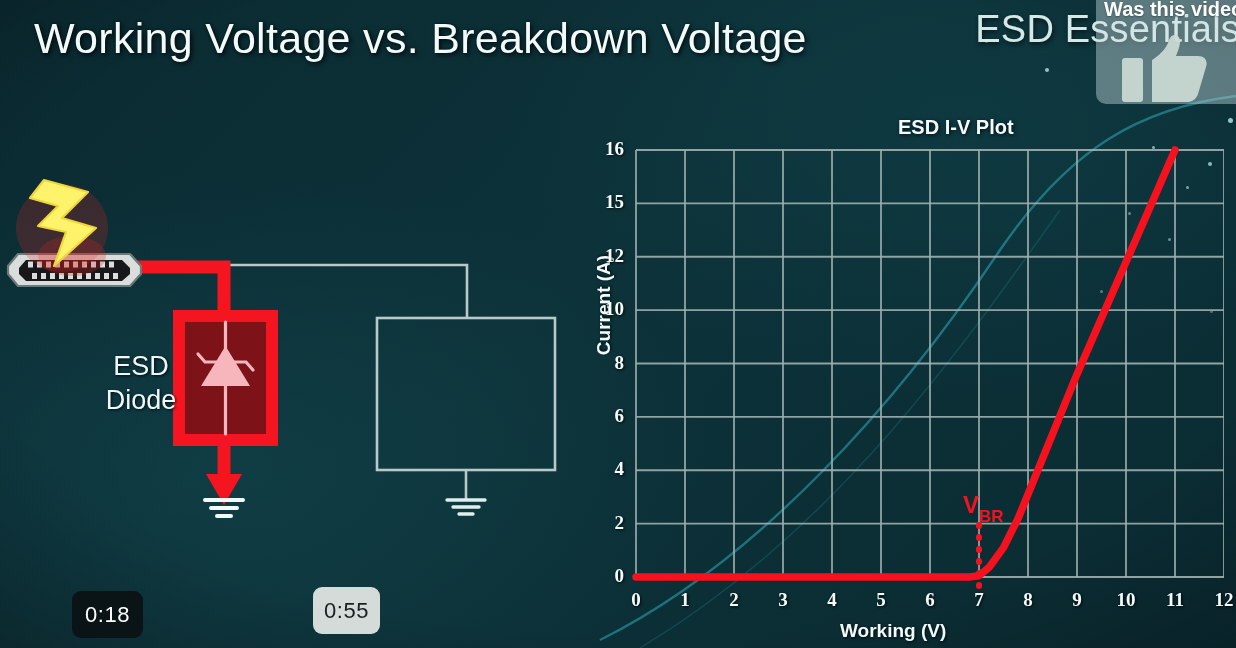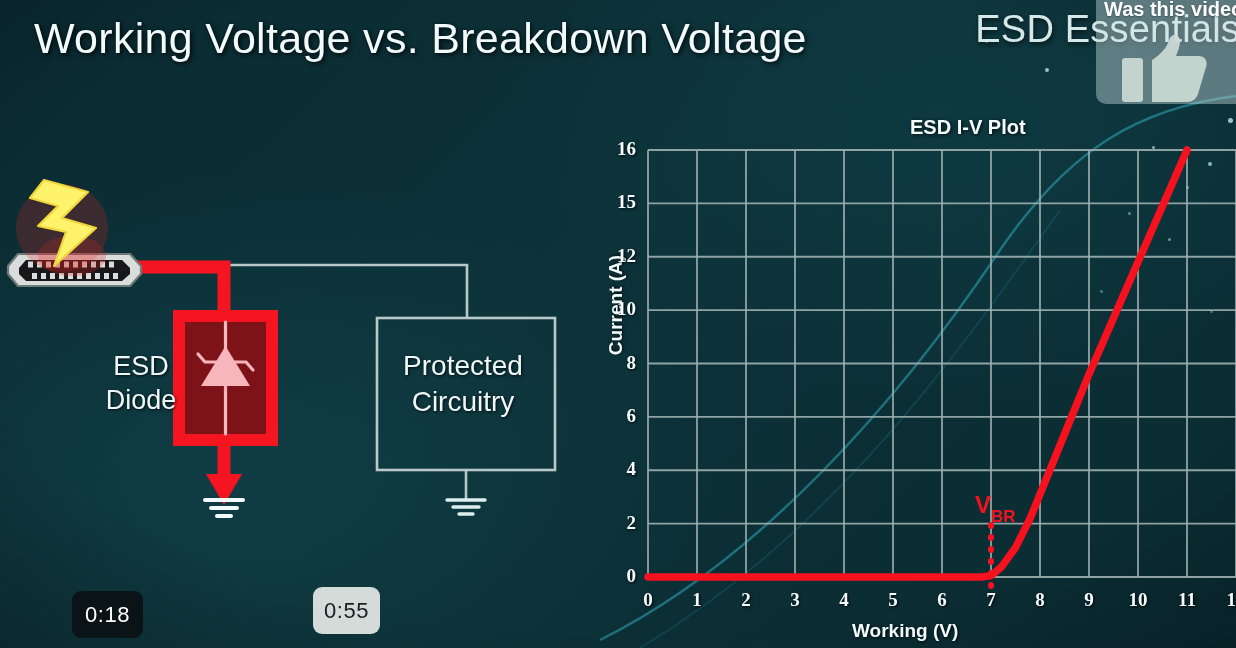--- a/index.html
+++ b/index.html
@@ -54,21 +54,21 @@
   
   .circuit{position:absolute;left:0;top:170px;width:600px;height:380px;}
   .lbl{
     position:absolute;color:#eef8f8;font-size:27px;font-weight:400;
     text-shadow:1px 1px 3px rgba(0,0,0,.8);white-space:nowrap;text-align:center;
   }
   .lbl-esd{left:86px;top:180px;width:110px;line-height:1.25;}
   .lbl-prot{left:368px;top:178px;width:190px;line-height:1.3;font-size:28px;}
 
   
-  .chart-wrap{position:absolute;left:580px;top:108px;width:656px;height:540px;}
+  .chart-wrap{position:absolute;left:568px;top:108px;width:656px;height:540px;}
   .chart-title{
     position:absolute;left:0;top:8px;width:800px;text-align:left;
     padding-left:330px;box-sizing:border-box;
     font-size:20px;font-weight:700;color:#f4fdfd;
     text-shadow:1px 1px 4px rgba(0,0,0,.8);white-space:nowrap;
   }
   .ylabel{
     position:absolute;left:-14px;top:186px;
     transform:rotate(-90deg);transform-origin:center;
     font-size:19px;font-weight:700;color:#f2fbfb;
@@ -189,24 +189,20 @@
       </g>
 
       <g>
         <path d="M44 10 L88 22 L62 48 L96 58 L54 96 L66 62 L38 56 L58 36 L30 28 Z" fill="#fff36b" stroke="#f0d63a" stroke-width="2.2" stroke-linejoin="round"></path>
       </g>
     </svg>
 
     <div class="lbl lbl-esd">
       <div>ESD</div>
       <div>Diode</div>
-    </div>
-    <div class="lbl lbl-prot">
-      <div>Protected</div>
-      <div>Circuitry</div>
     </div>
   </div>
 
   <div class="chart-wrap">
     <div class="chart-title">ESD I-V Plot</div>
     <div class="ylabel">Current (A)</div>
     <div class="xlabel">Working (V)</div>
     <div id="ytick-host">
         <div class="ytick" style="left: 20px; top: 457px;">0</div>
         <div class="ytick" style="left: 20px; top: 403.625px;">2</div>

